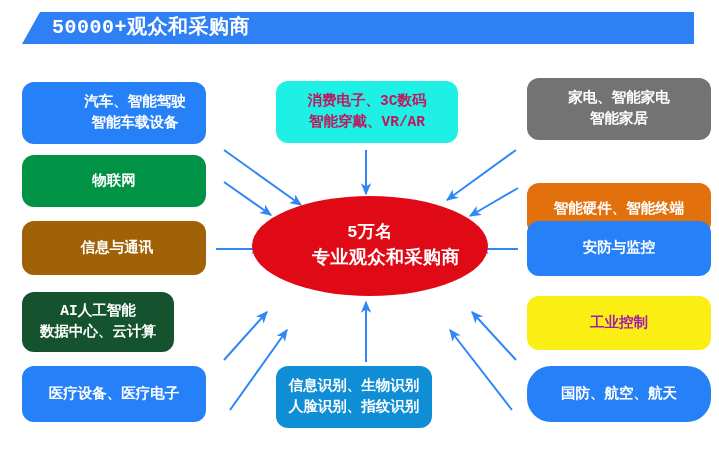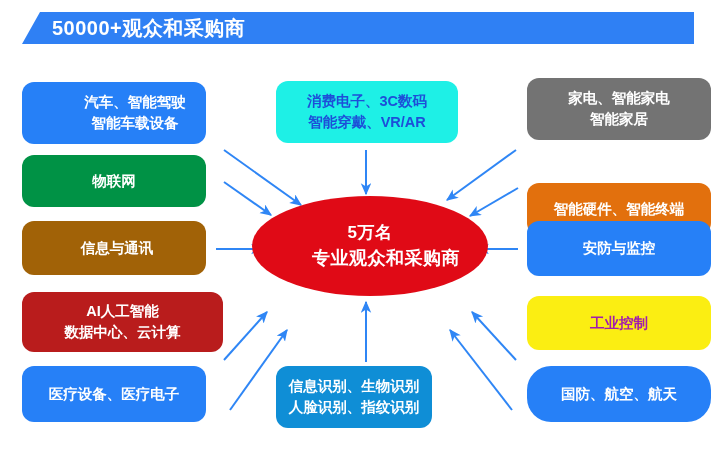--- a/index.html
+++ b/index.html
@@ -6,21 +6,21 @@
     margin: 0;
     padding: 0;
     background: #ffffff;
   }
   #stage {
     position: relative;
     width: 719px;
     height: 450px;
     background: #ffffff;
     overflow: hidden;
-    font-family: Liberation Sans, sans-serif;
+    font-family: Liberation Mono, monospace;
   }
 
   
   #header-banner {
     position: absolute;
     left: 22px;
     top: 12px;
     width: 672px;
     height: 32px;
     background: #2f80f4;
@@ -126,41 +126,41 @@
         <line x1="516" y1="360" x2="472" y2="312" stroke="#2f86f5" stroke-width="2" marker-end="url(#arrowhead)"></line>
         <line x1="512" y1="410" x2="450" y2="330" stroke="#2f86f5" stroke-width="2" marker-end="url(#arrowhead)"></line>
       </g>
   </svg>
 
   <div id="box-layer">
       <div class="cat-box" style="left: 22px; top: 82px; width: 184px; height: 62px; background: rgb(38, 128, 247); color: rgb(255, 255, 255); padding-left: 48px;">
         <span>汽车、智能驾驶</span>
         <span class="line2">智能车载设备</span>
       </div>
-      <div class="cat-box" style="left: 276px; top: 81px; width: 182px; height: 62px; background: rgb(30, 240, 230); color: #1d4ed8;">
+      <div class="cat-box" style="left: 276px; top: 81px; width: 182px; height: 62px; background: rgb(30, 240, 230); color: #be185d;">
         <span>消费电子、3C数码</span>
         <span class="line2">智能穿戴、VR/AR</span>
       </div>
       <div class="cat-box" style="left: 527px; top: 78px; width: 184px; height: 62px; background: #737373; color: rgb(255, 255, 255);">
         <span>家电、智能家电</span>
         <span class="line2">智能家居</span>
       </div>
       <div class="cat-box" style="left: 22px; top: 155px; width: 184px; height: 52px; background: rgb(0, 146, 69); color: rgb(255, 255, 255);">
         <span>物联网</span>
       </div>
       <div class="cat-box" style="left: 527px; top: 155px; width: 184px; height: 52px; background: rgb(226, 112, 13); color: rgb(255, 255, 255); margin-top: 28px;">
         <span>智能硬件、智能终端</span>
       </div>
       <div class="cat-box" style="left: 22px; top: 221px; width: 184px; height: 54px; background: #a16207; color: rgb(255, 255, 255); padding-left: 12px;">
         <span>信息与通讯</span>
       </div>
       <div class="cat-box" style="left: 527px; top: 221px; width: 184px; height: 55px; background: rgb(38, 128, 247); color: rgb(255, 255, 255);">
         <span>安防与监控</span>
       </div>
-      <div class="cat-box" style="left: 22px; top: 292px; width: 201px; height: 60px; background: #b91c1c; color: rgb(255, 255, 255);">
+      <div class="cat-box" style="left: 22px; top: 292px; width: 152px; height: 60px; background: #14532d; color: rgb(255, 255, 255);">
         <span>AI人工智能</span>
         <span class="line2">数据中心、云计算</span>
       </div>
       <div class="cat-box" style="left: 527px; top: 296px; width: 184px; height: 54px; background: rgb(251, 238, 18); color: #a21caf;">
         <span>工业控制</span>
       </div>
       <div class="cat-box" style="left: 22px; top: 366px; width: 184px; height: 56px; background: rgb(38, 128, 247); color: rgb(255, 255, 255);">
         <span>医疗设备、医疗电子</span>
       </div>
       <div class="cat-box" style="left: 276px; top: 366px; width: 156px; height: 62px; background: rgb(15, 142, 214); color: rgb(255, 255, 255);">

